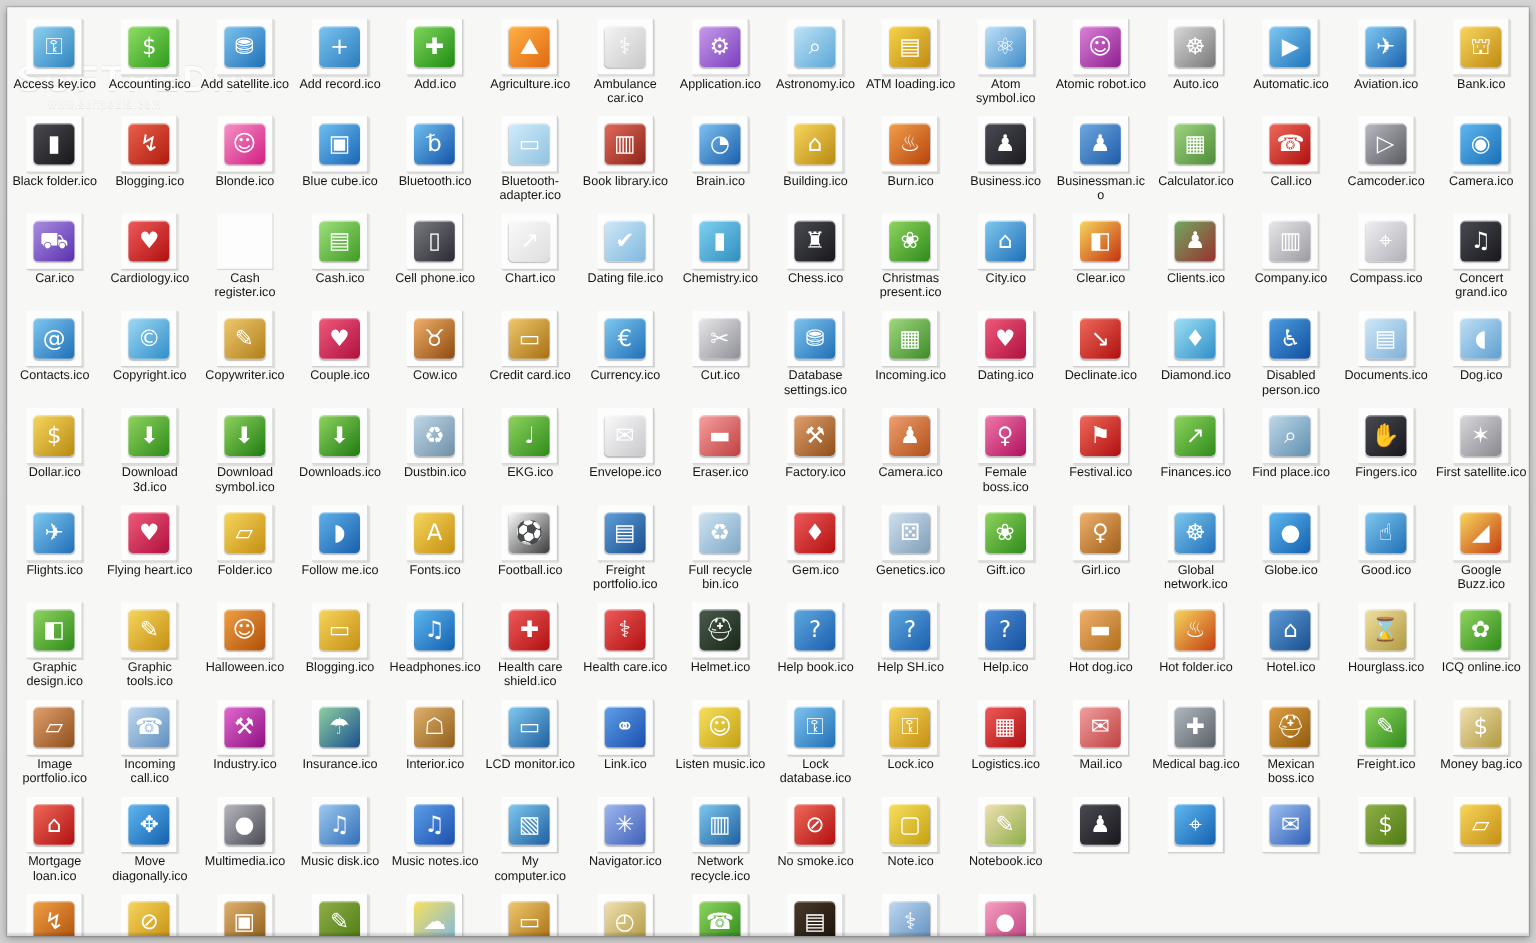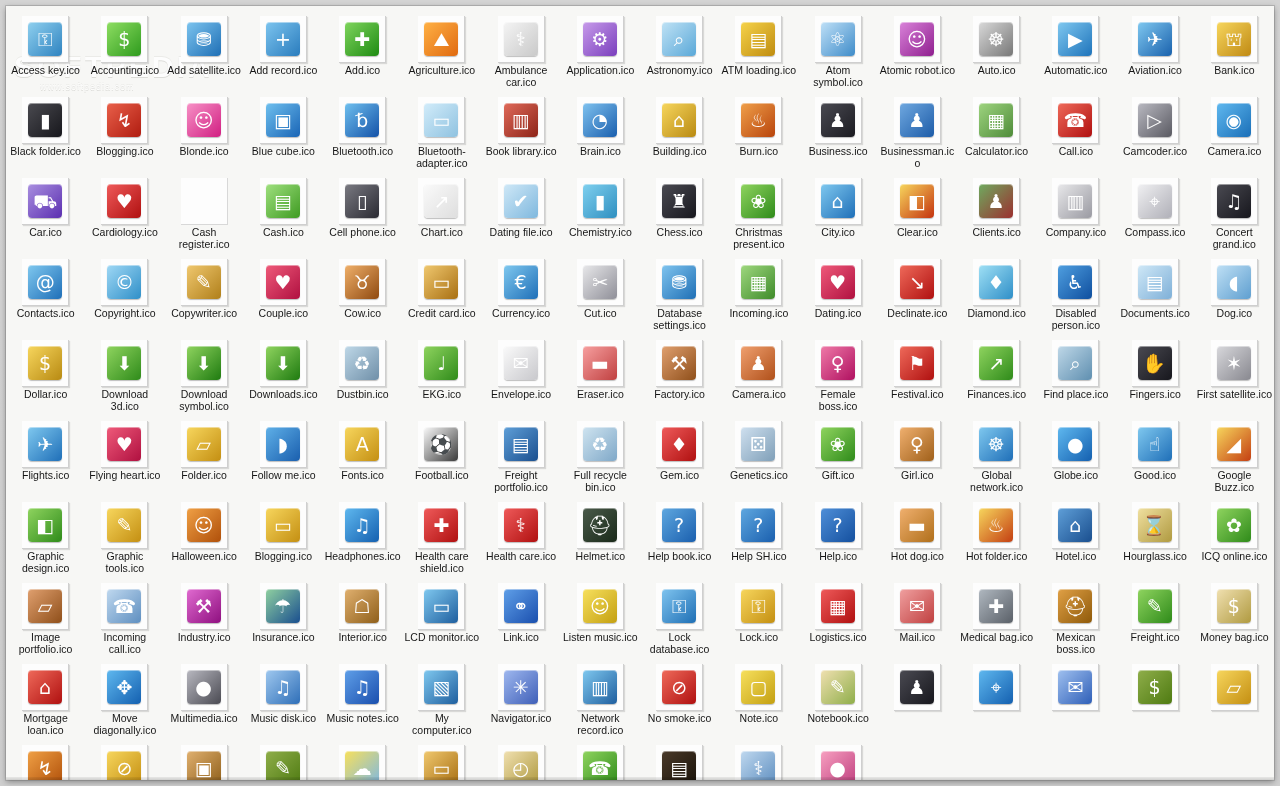--- a/index.html
+++ b/index.html
@@ -899,21 +899,21 @@
         <div class="cell">
           <div class="thumb">
             <div class="glyph" style="background: linear-gradient(135deg, rgb(159, 184, 239) 0%, rgb(63, 95, 184) 100%); font-size: 19px;">✳</div>
           </div>
           <div class="label">Navigator.ico</div>
         </div>
         <div class="cell">
           <div class="thumb">
             <div class="glyph" style="background: linear-gradient(135deg, rgb(127, 200, 239) 0%, rgb(31, 95, 159) 100%); font-size: 19px;">▥</div>
           </div>
-          <div class="label">Network record.ico</div>
+          <div class="label">Network recycle.ico</div>
         </div>
         <div class="cell">
           <div class="thumb">
             <div class="glyph" style="background: linear-gradient(135deg, rgb(239, 106, 90) 0%, rgb(176, 16, 16) 100%); font-size: 19px;">⊘</div>
           </div>
           <div class="label">No smoke.ico</div>
         </div>
         <div class="cell">
           <div class="thumb">
             <div class="glyph" style="background: linear-gradient(135deg, rgb(247, 224, 93) 0%, rgb(196, 160, 18) 100%); font-size: 19px;">▢</div>

